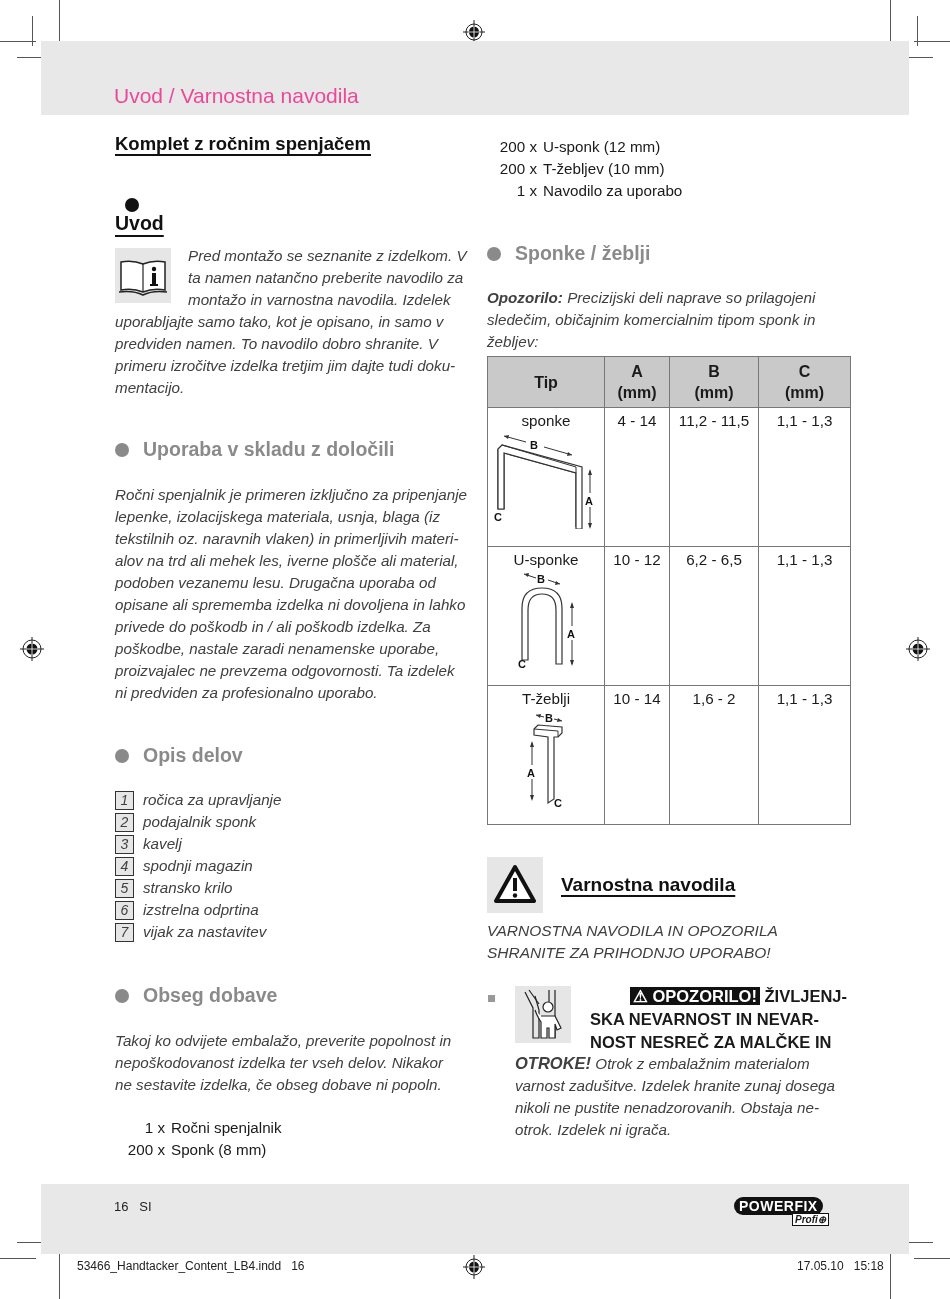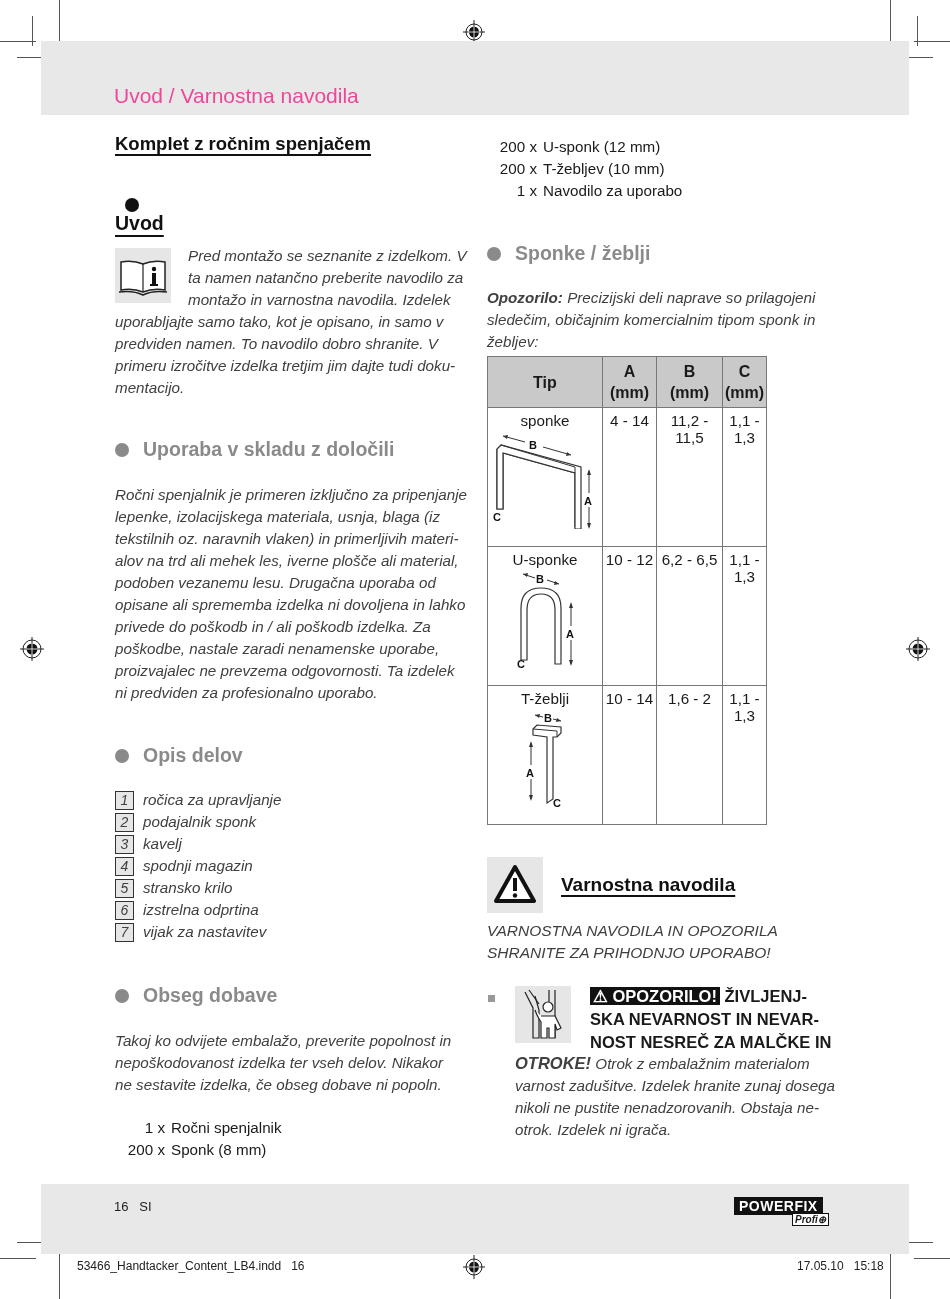--- a/index.html
+++ b/index.html
@@ -18,31 +18,31 @@
   .h-sec { font-size: 19.5px; font-weight: bold; color: #8a8a8a; display: flex; align-items: center; }
   .h-sec .dot { width: 14px; height: 14px; border-radius: 50%; background: #8a8a8a; margin-right: 14px; flex: none; }
   .h-sec.dark { color: #111; flex-direction: column; }
   .h-sec.dark .dot { background: #111; }
   .h-sec.dark .lbl { text-decoration: underline; text-decoration-thickness: 2px; text-underline-offset: 5px; }
   .parts-row { display: flex; align-items: center; height: 22px; }
   .num-box { width: 17px; height: 17px; border: 1px solid #333; background: #e6e6e6; font-size: 14px;
              line-height: 17px; text-align: center; margin-right: 9px; box-sizing: content-box; }
   .dlv-row { display: flex; height: 22px; align-items: center; font-size: 15.2px; }
   .dlv-qty { width: 50px; text-align: right; padding-right: 6px; }
-  table.spec { position: absolute; left: 487px; top: 356px; border-collapse: collapse; width: 280px; }
+  table.spec { position: absolute; left: 487px; top: 356px; border-collapse: collapse; width: 364px; }
   table.spec td, table.spec th { border: 1.5px solid #777; vertical-align: top; text-align: center;
             font-size: 15.2px; padding: 4px 2px; }
   table.spec th { background: #c9c9c9; font-weight: bold; font-size: 16px; line-height: 21px; vertical-align: middle; }
   table.spec td.type { height: 130px; }
   .icon-box { background: #e6e6e6; position: absolute; }
-  .opoz-badge { background: #111; color: #fff; padding: 0 3px; }
+  .opoz-badge { background: #111; color: #fff; padding: 0 3px; margin-left: 40px; }
   .warn-head { font-weight: bold; font-size: 16.5px; line-height: 23px; }
   .footer-text { font-size: 12.5px; color: #222; }
   .logo { position: absolute; left: 734px; top: 1197px; }
-  .logo .main { background: #111; color: #fff; font-weight: bold; font-size: 14px; padding: 1px 5px; letter-spacing: 0.5px; display: inline-block; }
+  .logo .main { background: #111; color: #fff; font-weight: bold; font-size: 14px; padding: 1px 5px; letter-spacing: 0.5px; display: inline-block; border-radius: 9px; }
   .logo .sub { position: absolute; left: 58px; top: 16px; font-size: 10px; font-weight: bold; font-style: italic;
                border: 1px solid #111; background: #fff; padding: 0 2px; line-height: 11px; }
 </style>
 </head>
 <body>
 
 <div class="crop" style="left:59px;top:0;width:1px;height:48px"></div>
 <div class="crop" style="left:0;top:41px;width:36px;height:1px"></div>
 <div class="crop" style="left:17px;top:57px;width:36px;height:1px"></div>
 <div class="crop" style="left:890px;top:0;width:1px;height:48px"></div>

